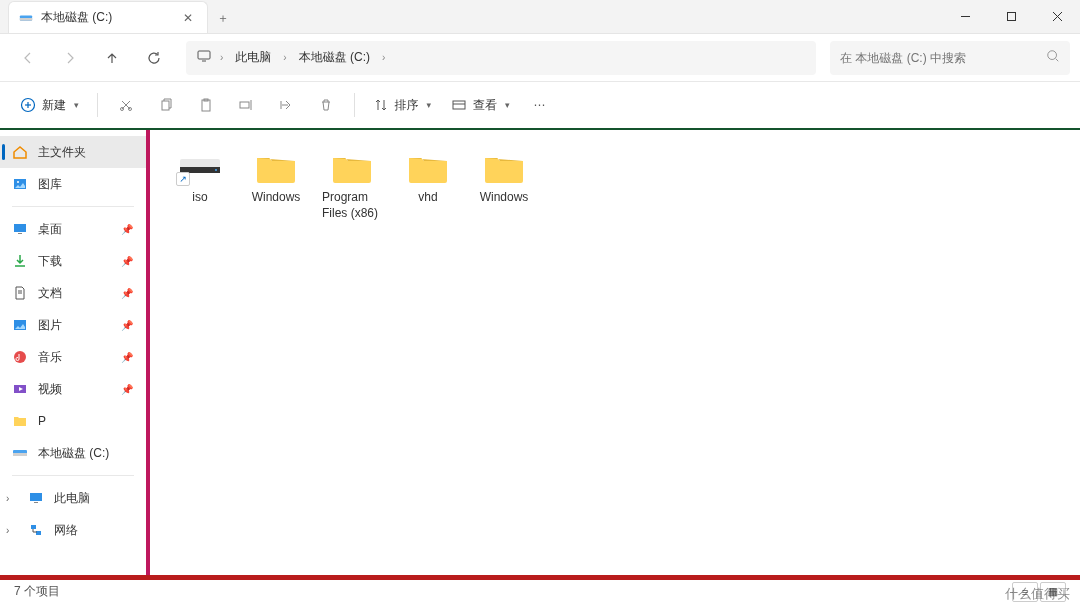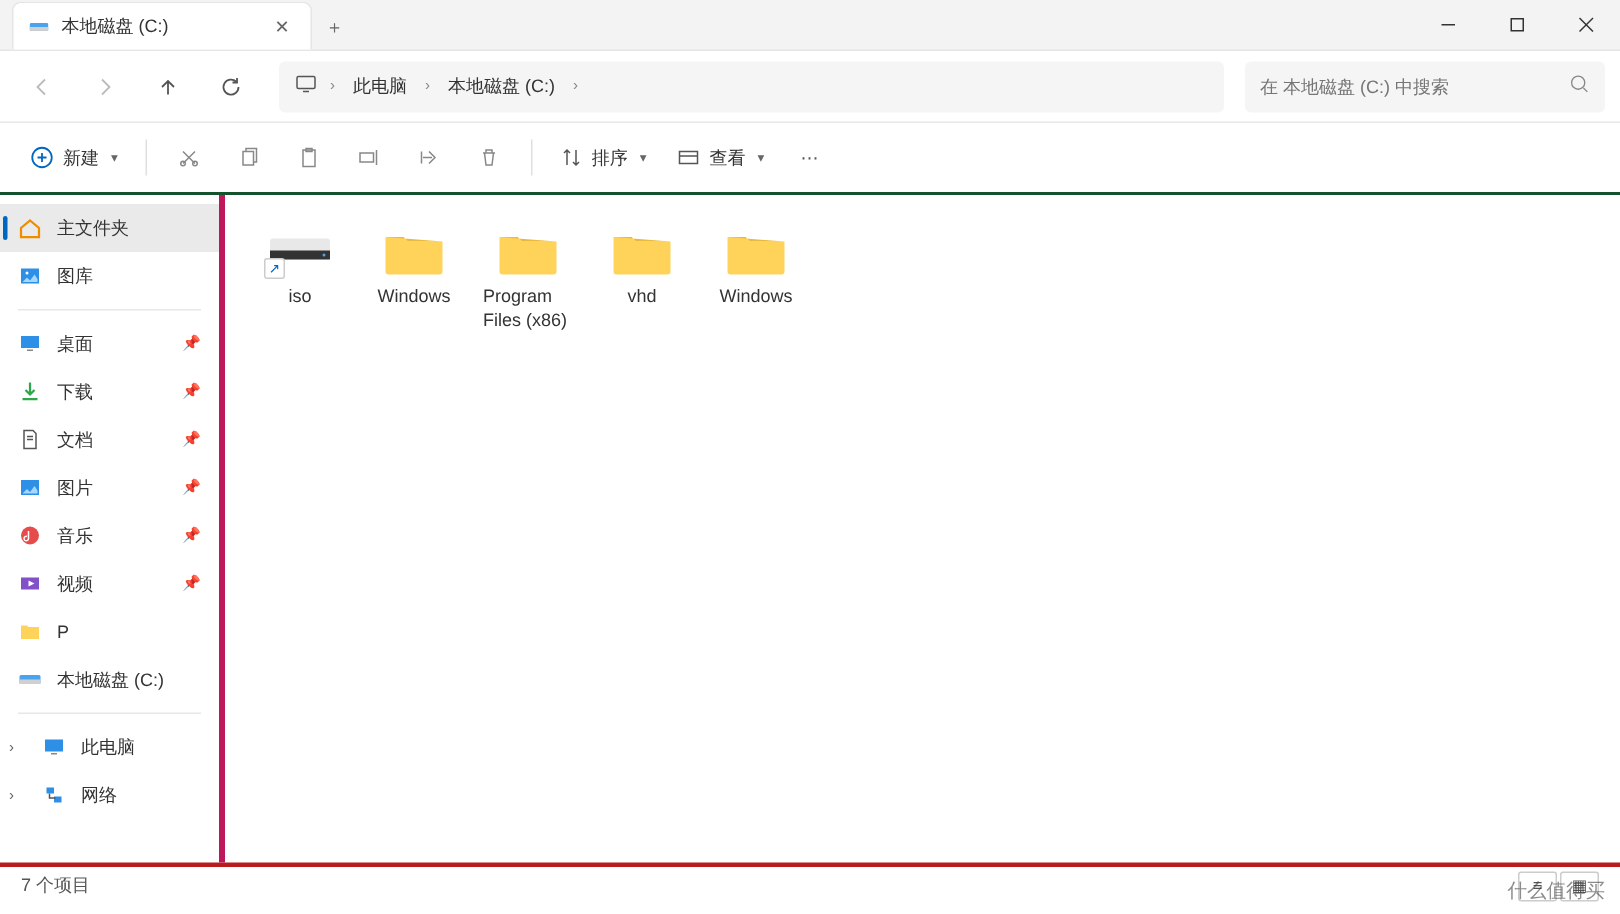--- a/index.html
+++ b/index.html
@@ -44,21 +44,21 @@
 
 .content { flex: 1; padding: 16px; display: flex; align-content: flex-start; flex-wrap: wrap; gap: 8px 8px; }
 .file-item { width: 68px; display: flex; flex-direction: column; align-items: center; gap: 4px; cursor: pointer; padding: 4px; border-radius: 4px; }
 .file-icon { width: 44px; height: 36px; display: flex; align-items: center; justify-content: center; }
 .file-label { text-align: left; font-size: 12px; line-height: 1.3; word-break: break-word; }
 
 .folder-svg { fill: #ffd35a; }
 .drive-shortcut { position: relative; }
 .drive-shortcut .arrow-overlay { position: absolute; bottom: -2px; left: -2px; width: 14px; height: 14px; background: #fff; border: 1px solid #ccc; border-radius: 2px; display: flex; align-items: center; justify-content: center; font-size: 9px; color: #0067c0; }
 
-.statusbar { height: 28px; border-top: 3px solid #b91c1c; display: flex; align-items: center; padding: 0 14px; font-size: 12px; color: #555; }
+.statusbar { height: 28px; border-top: 5px solid #b91c1c; display: flex; align-items: center; padding: 0 14px; font-size: 12px; color: #555; }
 .statusbar .viewbtns { margin-left: auto; display: flex; gap: 2px; }
 .viewbtn { width: 26px; height: 20px; display: flex; align-items: center; justify-content: center; border: 1px solid #ccc; border-radius: 2px; color: #555; cursor: pointer; font-size: 11px; }
 
 .watermark { position: absolute; right: 10px; bottom: 6px; color: #404040; font-size: 13px; opacity: 0.6; }
 </style>
 </head>
 <body>
 
 <div class="titlebar">
   <div class="tab">

